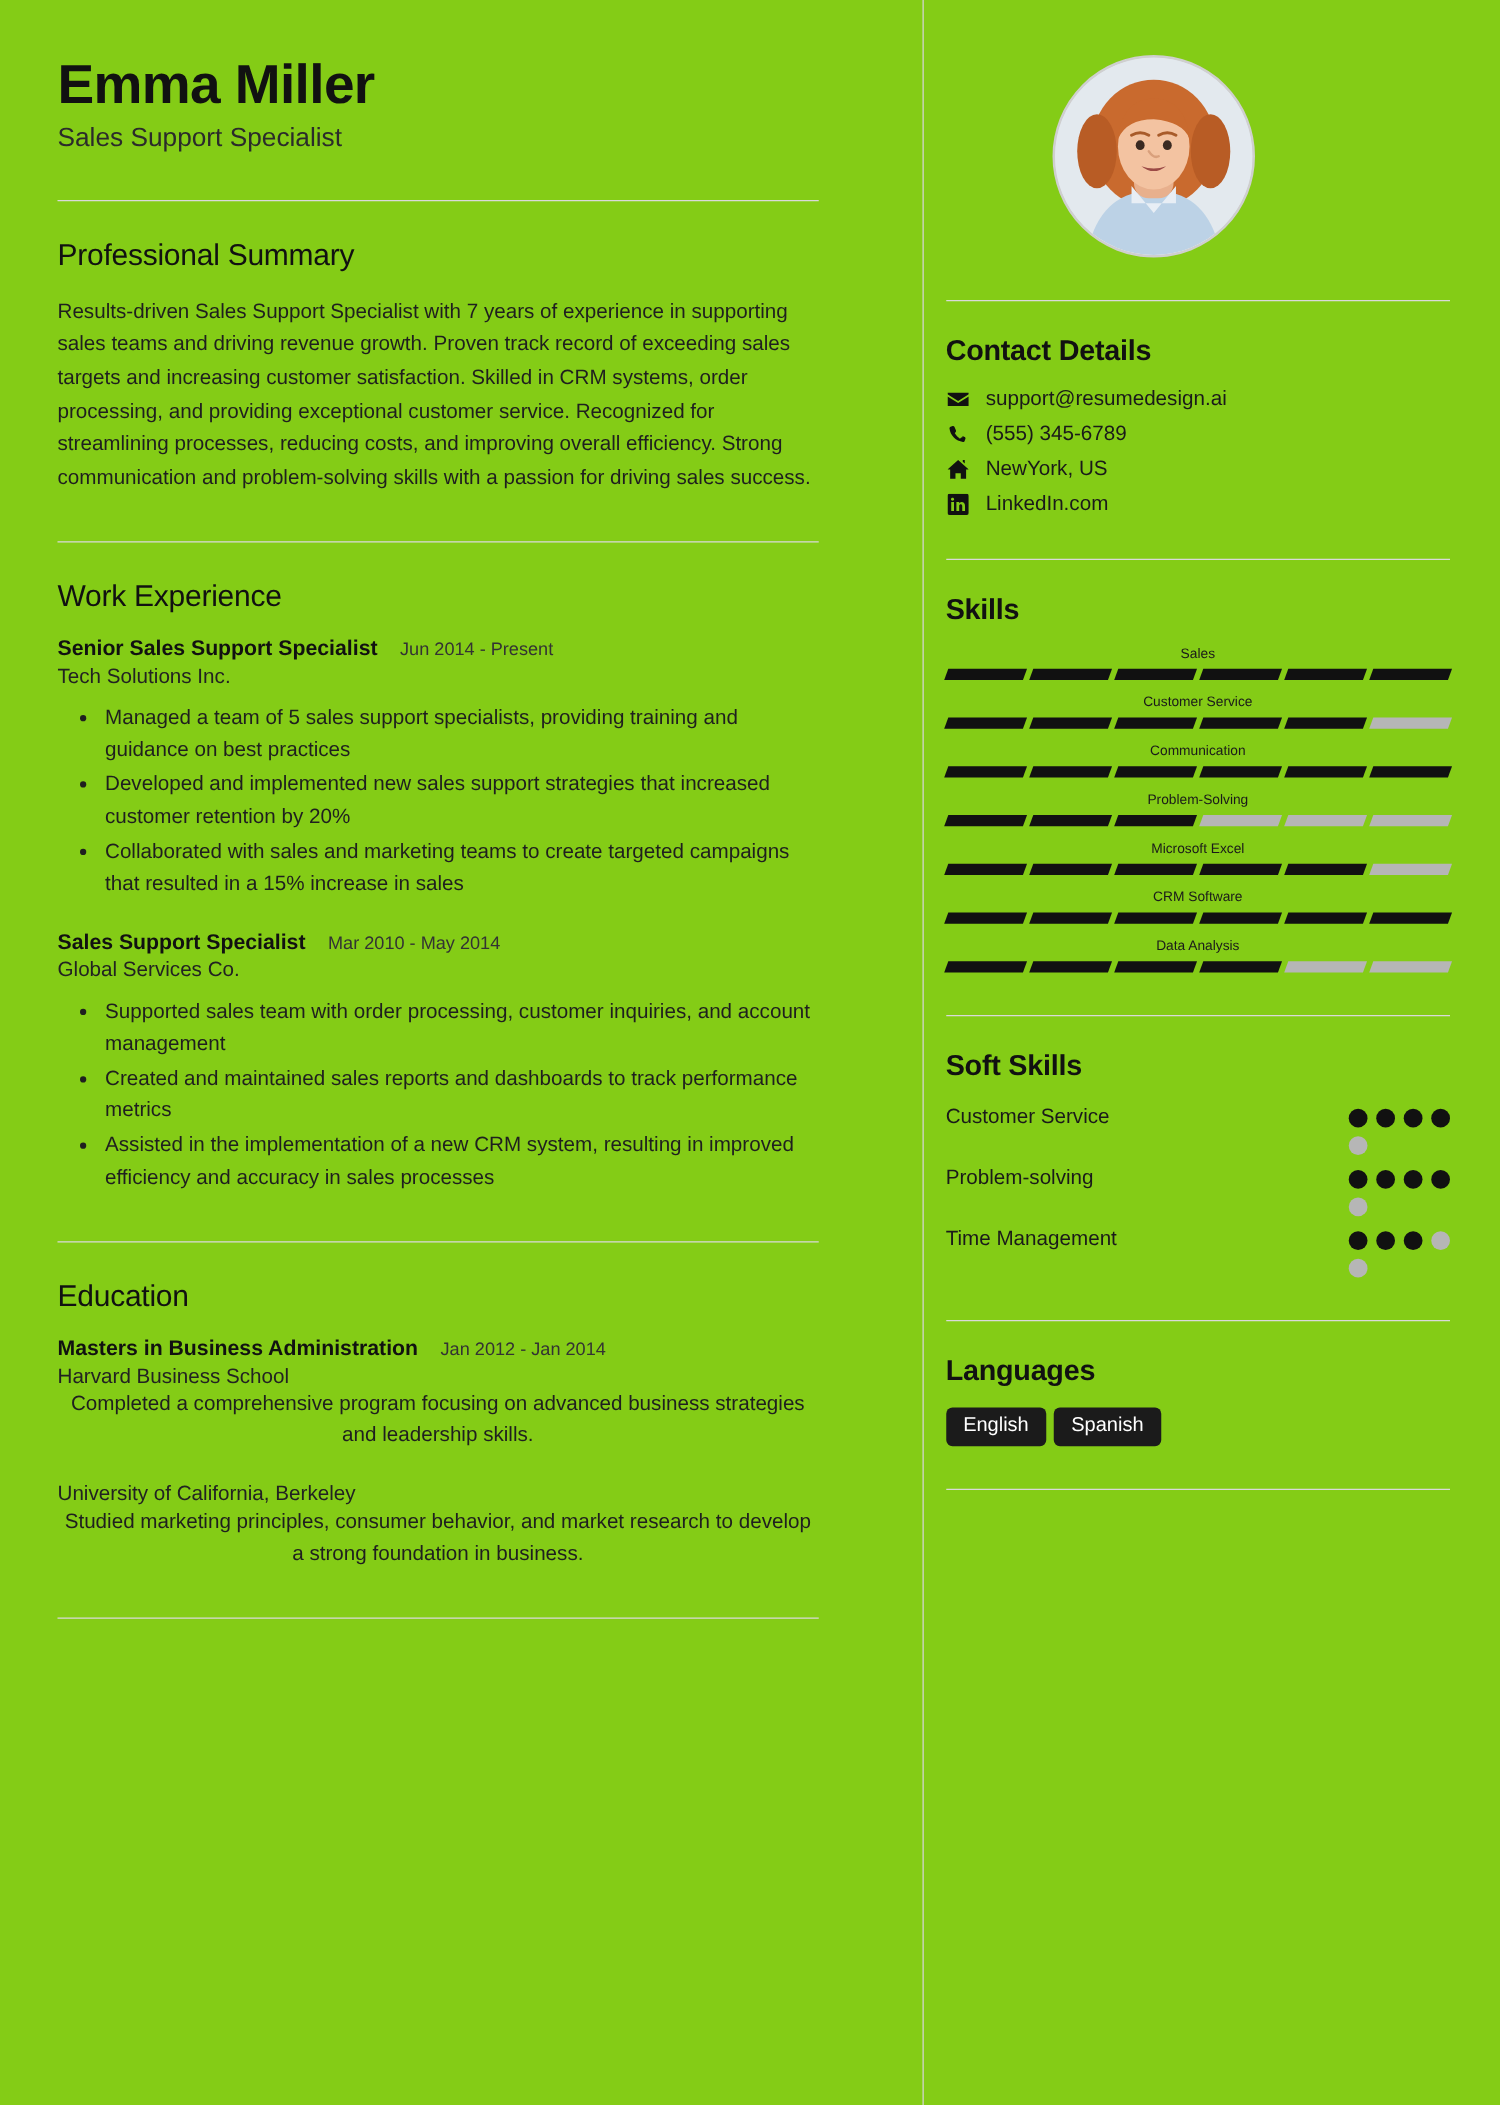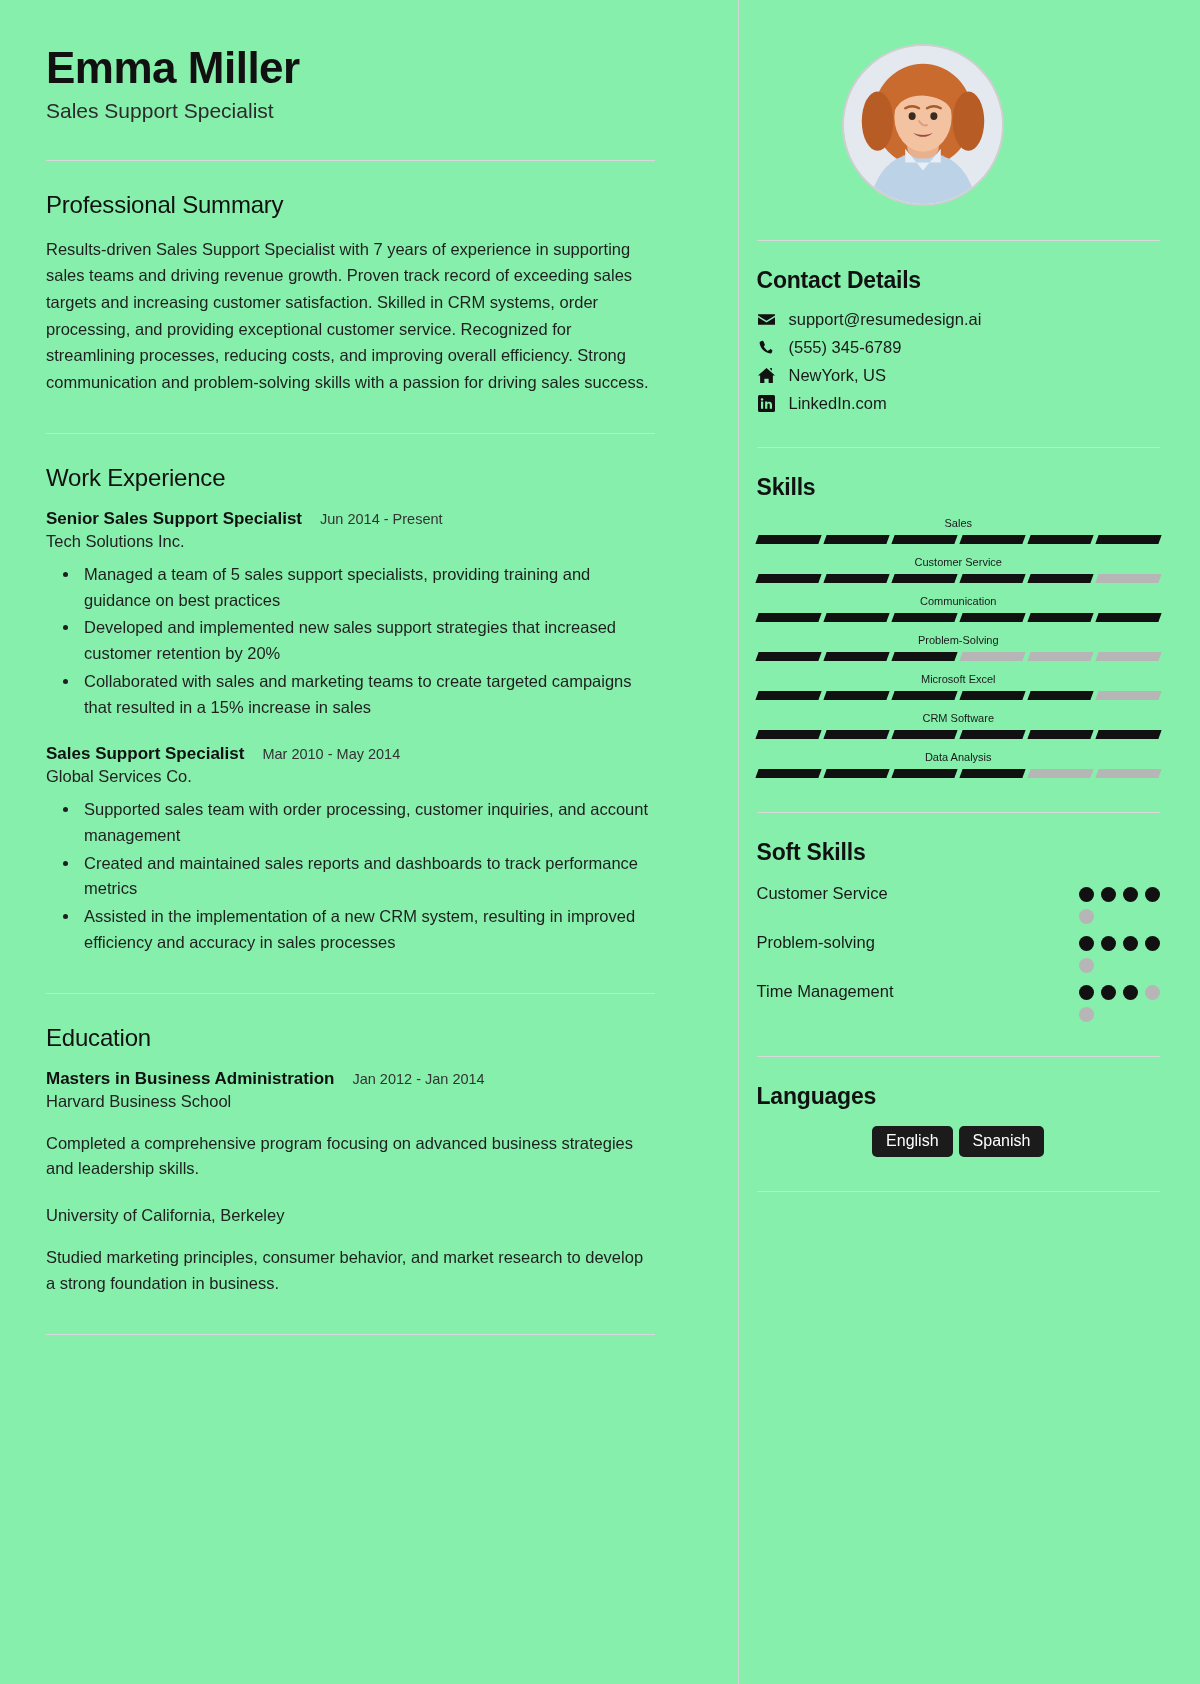--- a/index.html
+++ b/index.html
@@ -8,21 +8,21 @@
     height: 1684px;
     background: #ffffff;
     font-family: "Liberation Sans", sans-serif;
     color: #1a1a1a;
   }
   .page {
     position: relative;
     width: 1200px;
     height: 1684px;
     display: flex;
-    background: #86efac;
+    background: #84cc16;
   }
 
   
   .left {
     width: 738px;
     padding: 44px 46px 0 46px;
     position: relative;
   }
   .vrule {
     position: absolute;
@@ -100,22 +100,23 @@
     line-height: 1.56;
     color: #1f1f1f;
     margin-bottom: 2px;
     padding-left: 4px;
   }
   .entry + .entry { margin-top: 24px; }
   .entry-desc {
     font-size: 16.5px;
     line-height: 1.56;
     color: #1f1f1f;
-    margin-top: 20px;
+    margin-top: 0;
     max-width: 640px;
+    text-align: center;
   }
 
   
   .right {
     width: 530px;
     padding: 44px 0 0 4px;
   }
   .photo-wrap {
     display: flex;
     justify-content: center;
@@ -217,21 +218,20 @@
     border-radius: 50%;
     background: #111111;
   }
   .dot.off { background: #b6b6b6; }
 
   .lang-wrap {
     display: flex;
     flex-wrap: wrap;
     gap: 6px;
     margin-top: 3px;
-    justify-content: center;
   }
   .lang-chip {
     background: #1b1b1b;
     color: #ffffff;
     font-size: 16px;
     padding: 7px 14px 8px 14px;
     border-radius: 5px;
     line-height: 1;
   }
 </style>

